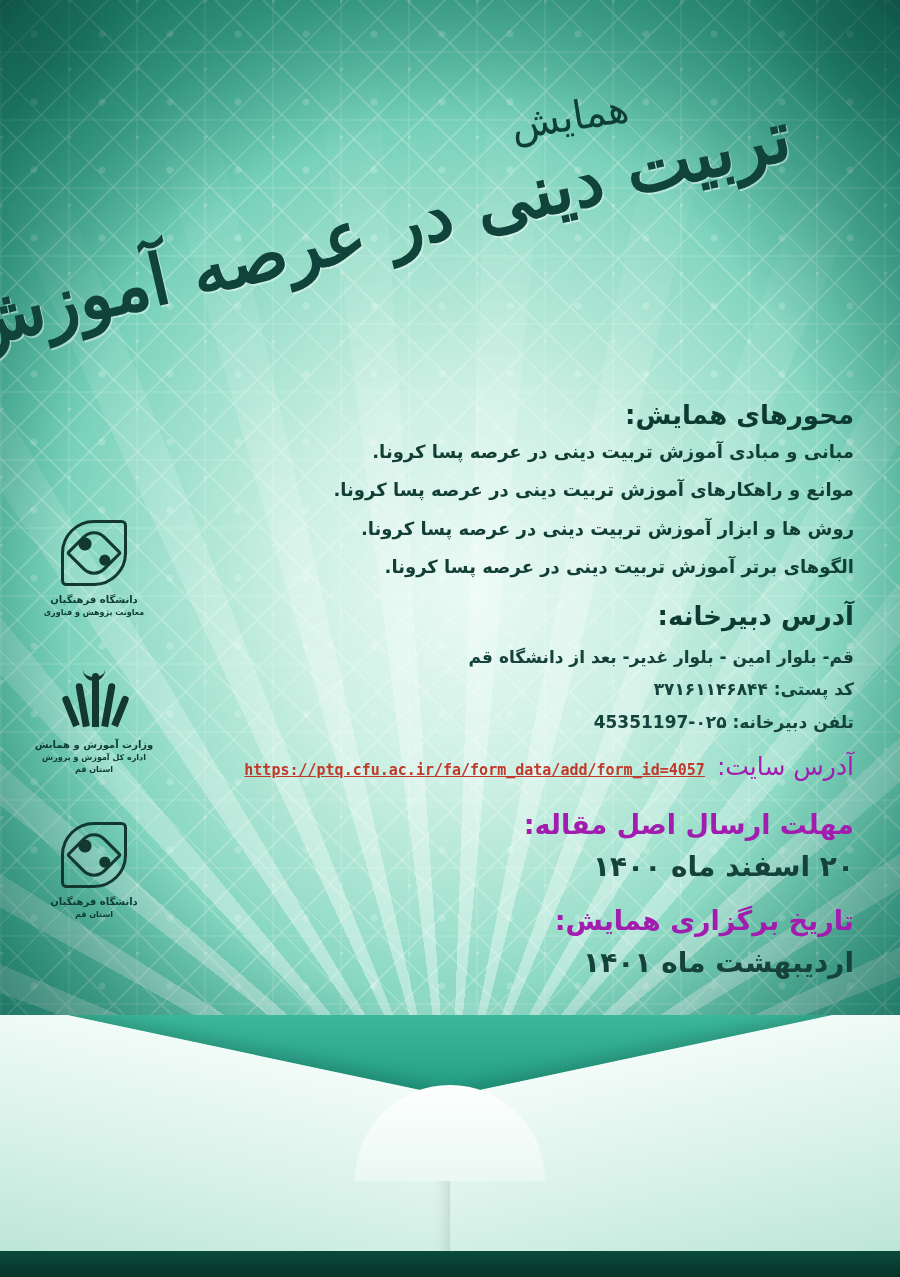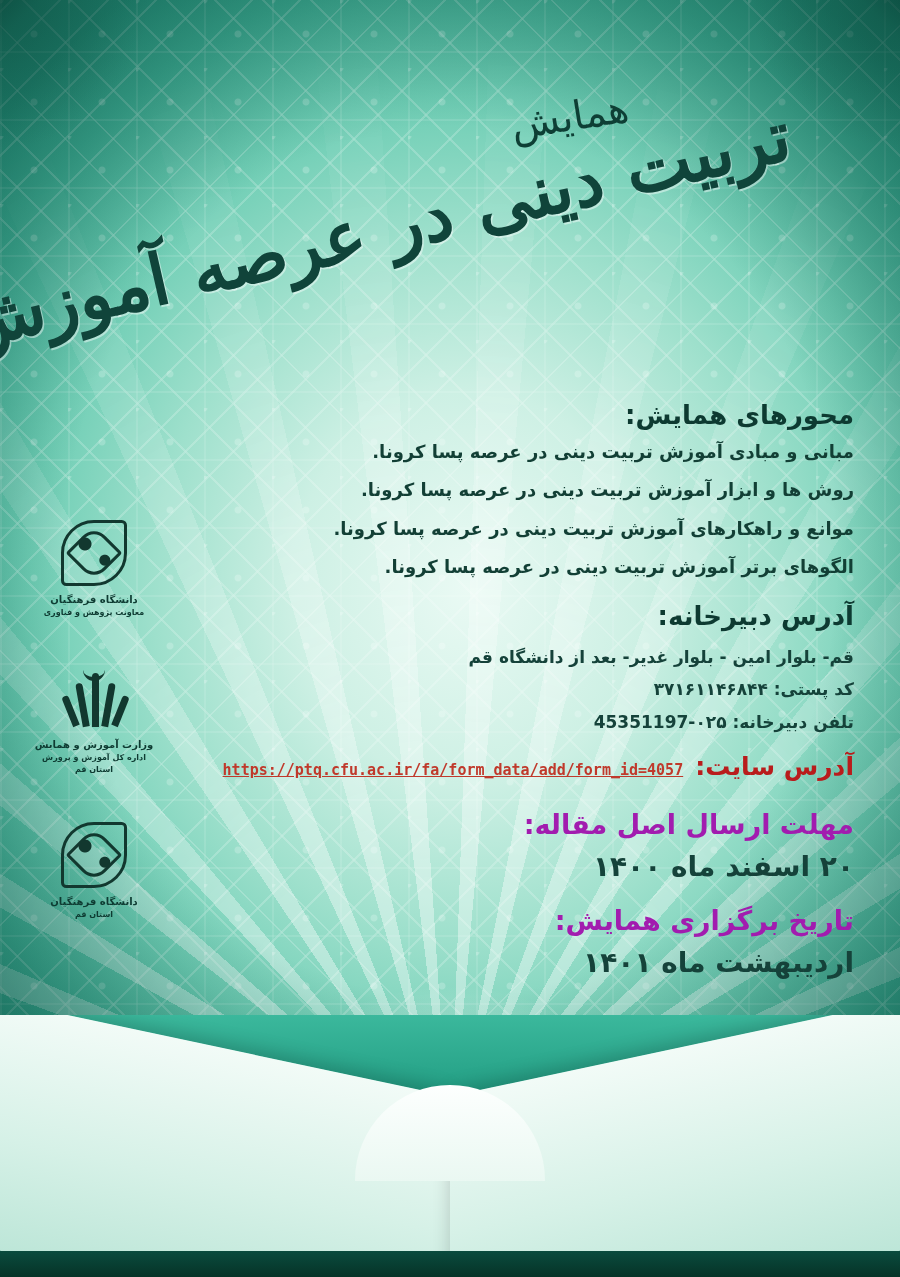--- a/index.html
+++ b/index.html
@@ -215,22 +215,22 @@
   .site-row {
     margin: 14px 18px 0 0;
     display: flex;
     align-items: baseline;
     justify-content: flex-start;
     gap: 12px;
     direction: rtl;
   }
   .site-label {
     font-size: 25px;
-    font-weight: 700;
-    color: #b91c1c;
+    font-weight: 400;
+    color: #a21caf;
     white-space: nowrap;
   }
   .site-url {
     direction: ltr;
     font-family: "DejaVu Sans Mono", monospace;
     font-size: 15px;
     font-weight: 700;
     color: #c0392b;
     text-decoration: underline;
     white-space: nowrap;
@@ -389,22 +389,22 @@
       <div class="logo-caption small">استان قم</div>
     </div>
 
   </div>
 
   <div class="content">
 
     <div class="h-title">محورهای همایش:</div>
     <ul class="axes">
       <li>مبانی و مبادی آموزش تربیت دینی در عرصه پسا کرونا.</li>
+      <li>موانع و راهکارهای آموزش تربیت دینی در عرصه پسا کرونا.</li>
       <li>روش ها و ابزار آموزش تربیت دینی در عرصه پسا کرونا.</li>
-      <li>موانع و راهکارهای آموزش تربیت دینی در عرصه پسا کرونا.</li>
       <li>الگوهای برتر آموزش تربیت دینی در عرصه پسا کرونا.</li>
     </ul>
 
     <div class="h-title">آدرس دبیرخانه:</div>
     <div class="addr-block">
       <div class="addr-line">قم- بلوار امین - بلوار غدیر- بعد از دانشگاه قم</div>
       <div class="addr-line">کد پستی: ۳۷۱۶۱۱۴۶۸۴۴</div>
       <div class="addr-line">تلفن دبیرخانه: ۰۲۵-45351197</div>
     </div>
 

